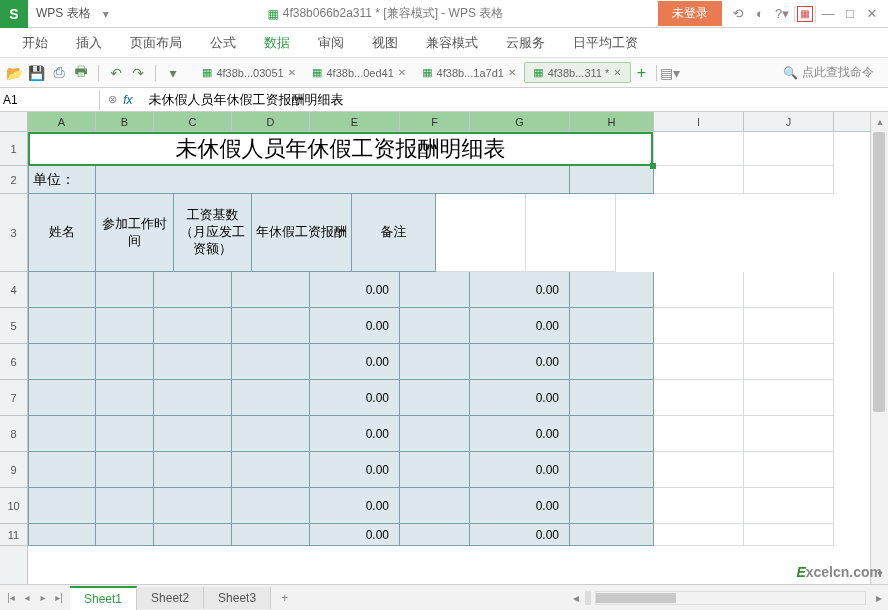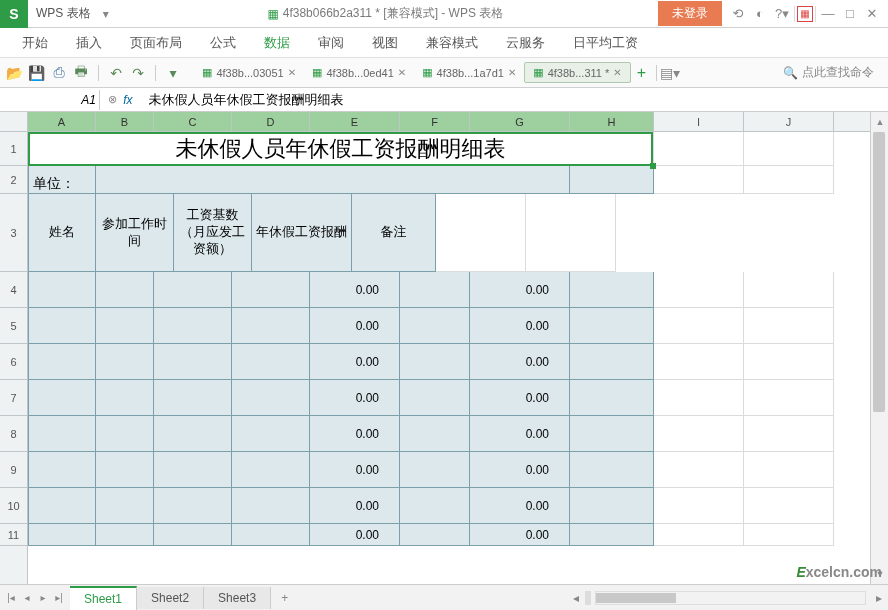--- a/index.html
+++ b/index.html
@@ -27,21 +27,21 @@
     .doc-tabs { display: flex; align-items: center; gap: 0; margin-left: 8px; flex: 1; }
     .doc-tab { display: flex; align-items: center; gap: 4px; padding: 3px 8px; color: #666; cursor: pointer; font-size: 11px; }
     .doc-tab.active { background: #e8f0e8; border: 1px solid #b0c8b0; border-radius: 2px; }
     .doc-tab .close { color: #888; font-size: 10px; }
     .doc-tab .icon { color: #2e9b47; }
     .add-tab { color: #2e9b47; font-size: 16px; padding: 0 6px; cursor: pointer; }
     .search-area { display: flex; align-items: center; gap: 4px; color: #888; padding-right: 8px; }
     .search-icon { font-size: 12px; }
     
     .formula-bar { height: 24px; display: flex; align-items: center; border-bottom: 1px solid #ccc; background: #fff; }
-    .cell-ref { width: 100px; text-align: right; border-right: 1px solid #ccc; padding: 3px; font-size: 12px; font-style: italic; }
+    .cell-ref { width: 100px; text-align: left; border-right: 1px solid #ccc; padding: 3px; font-size: 12px; }
     .fx-area { display: flex; align-items: center; gap: 6px; padding: 0 8px; }
     .fx-btn { color: #888; cursor: pointer; font-size: 11px; }
     .fx-label { font-style: italic; color: #0369a1; }
     .formula-input { flex: 1; padding: 3px 8px; font-size: 13px; border: none; outline: none; }
     
     .sheet-area { position: relative; height: 472px; display: flex; }
     .row-headers { width: 28px; background: #eef2f3; border-right: 1px solid #c0c6c8; }
     .corner { height: 20px; border-bottom: 1px solid #c0c6c8; background: #eef2f3; }
     .row-h { display: flex; align-items: center; justify-content: center; border-bottom: 1px solid #c0c6c8; color: #555; font-size: 11px; }
     .row-h.r1 { height: 34px; }
@@ -51,29 +51,29 @@
     .row-h.r11 { height: 22px; }
     
     .grid-area { flex: 1; overflow: hidden; position: relative; }
     .col-headers { height: 20px; display: flex; background: #eef2f3; border-bottom: 1px solid #c0c6c8; }
     .col-h { display: flex; align-items: center; justify-content: center; border-right: 1px solid #c0c6c8; color: #555; font-size: 11px; }
     .col-h.sel { background: #9ecf9e; color: #333; }
     
     .grid-body { position: relative; }
     .grow { display: flex; }
     .gcell { border-right: 1px solid #d8dcdd; border-bottom: 1px solid #d8dcdd; display: flex; align-items: center; font-size: 12px; overflow: hidden; }
-    .gcell.right { justify-content: flex-end; padding-right: 20px; }
+    .gcell.right { justify-content: flex-end; padding-right: 10px; }
     .wA { width: 68px; } .wB { width: 58px; } .wC { width: 78px; } .wD { width: 78px; }
     .wE { width: 90px; } .wF { width: 70px; } .wG { width: 100px; } .wH { width: 84px; }
     .wI { width: 90px; } .wJ { width: 90px; }
     
     .merged-title { position: absolute; left: 0; top: 0; width: 625px; height: 34px; border: 2px solid #2e9b47; display: flex; align-items: center; justify-content: center; font-size: 22px; font-family: SimSun, serif; background: #fff; z-index: 2; }
     .selection-handle { position: absolute; width: 6px; height: 6px; background: #2e9b47; left: 622px; top: 31px; z-index: 3; }
     
-    .r1h { height: 34px; } .r2h { height: 28px; align-items: flex-end; } .r3h { height: 78px; } .rdh { height: 36px; } .r11h { height: 22px; }
+    .r1h { height: 34px; } .r2h { height: 28px; } .r3h { height: 78px; } .rdh { height: 36px; } .r11h { height: 22px; }
     
     .tbl { background: #dce8ec; border-right: 1px solid #7ba0ab !important; border-bottom: 1px solid #7ba0ab !important; }
     .tbl-left { border-left: 1px solid #7ba0ab; }
     .hdr { justify-content: center; text-align: center; font-size: 13px; line-height: 1.3; padding: 2px; }
     .unit-cell { font-size: 14px; padding-left: 4px; }
     
     .vscroll { width: 18px; background: #f2f2f2; border-left: 1px solid #ccc; position: relative; }
     .vscroll .thumb { position: absolute; top: 20px; left: 2px; width: 12px; height: 280px; background: #c8c8c8; border-radius: 2px; }
     .vscroll .arrow { position: absolute; left: 0; width: 18px; height: 16px; display: flex; align-items: center; justify-content: center; color: #888; font-size: 9px; }
     

